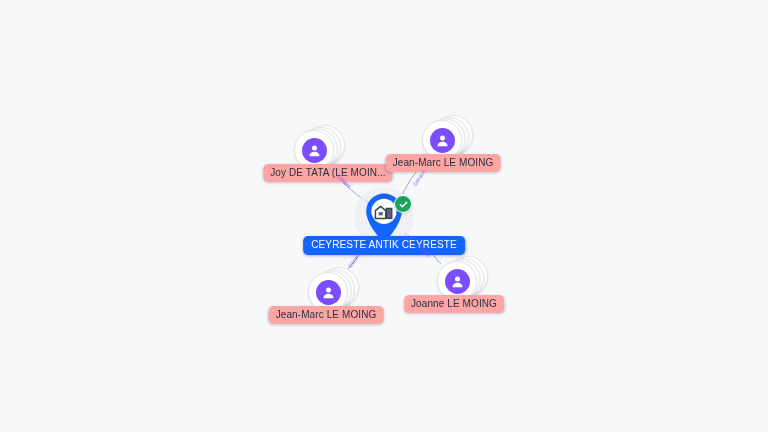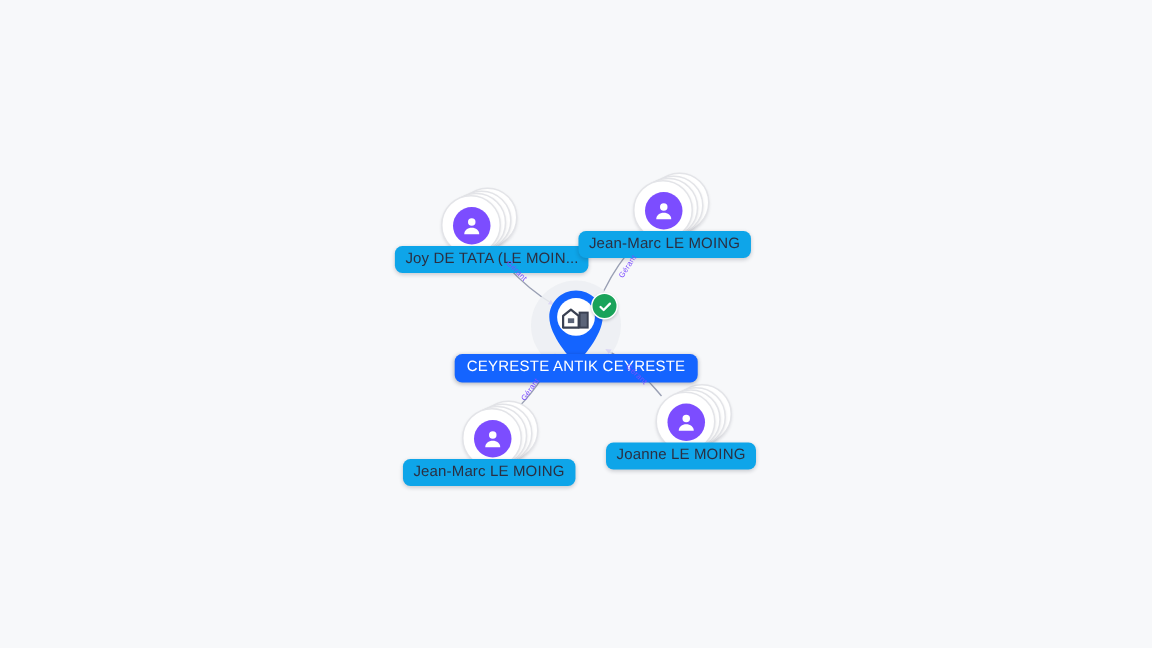--- a/index.html
+++ b/index.html
@@ -48,21 +48,21 @@
   .avatar-disc{
     width:25px;height:25px;border-radius:50%;
     background:#7c4dff;
     display:flex;align-items:center;justify-content:center;
   }
   .avatar-disc svg{display:block;}
 
   .node-label{
     position:absolute;
     transform:translate(-50%,0);
-    background:#0ea5e9;
+    background:#fca5a5;
     border-radius:5px;
     padding:3px 7px 4px 7px;
     font-size:10px;
     line-height:11px;
     color:#2b2f42;
     white-space:nowrap;
     box-shadow:0 1px 3px rgba(20,24,40,.22);
     letter-spacing:.1px;
   }
 

